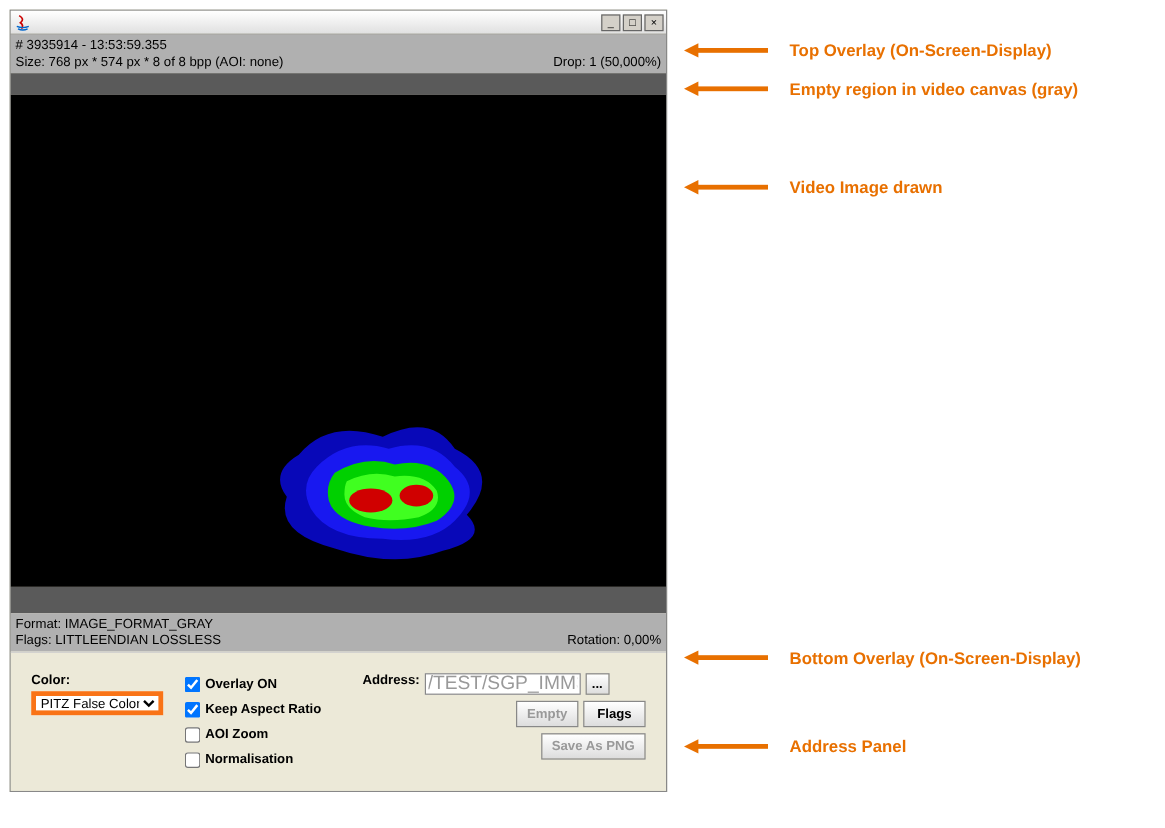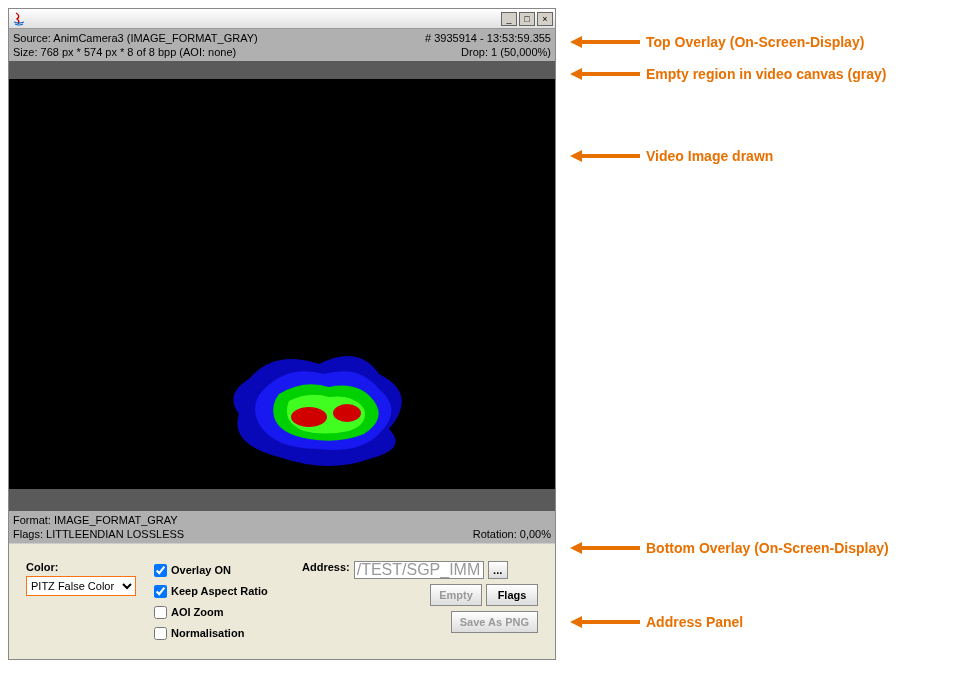--- a/index.html
+++ b/index.html
@@ -77,21 +77,21 @@
   display: flex;
   gap: 8px;
   border-top: 1px solid #ccc;
 }
 .col { display: flex; flex-direction: column; gap: 3px; }
 .label-bold { font-weight: bold; font-size: 11px; }
 select {
   font-family: inherit;
   font-size: 11px;
   background: #fff;
-  border: 1px solid #f97316;
+  border: 4px solid #f97316;
   height: 20px;
   width: 110px;
 }
 .checkbox-row {
   display: flex;
   align-items: center;
   gap: 4px;
   height: 18px;
 }
 input[type=checkbox] {
@@ -129,21 +129,21 @@
   min-width: 20px;
   padding: 0;
 }
 .btn-row { display: flex; gap: 4px; margin-top: 2px; justify-content: flex-end; }
 
 
 .annot {
   position: absolute;
   display: flex;
   align-items: center;
-  gap: 6px;
+  gap: 18px;
   color: #e87000;
   font-weight: bold;
   font-size: 14px;
 }
 .arrow {
   width: 70px; height: 12px;
   position: relative;
 }
 .arrow-line {
   position: absolute;
@@ -181,21 +181,20 @@
       </svg>
     </span>
     <span class="spacer"></span>
     <span class="winbtn">_</span>
     <span class="winbtn">□</span>
     <span class="winbtn">×</span>
   </div>
 
   <div class="overlay">
     <div class="overlay-row">
-      <span>Source: AnimCamera3 (IMAGE_FORMAT_GRAY)</span>
       <span># 3935914 - 13:53:59.355</span>
     </div>
     <div class="overlay-row">
       <span>Size: 768 px * 574 px * 8 of 8 bpp   (AOI: none)</span>
       <span>Drop: 1 (50,000%)</span>
     </div>
   </div>
 
   <div class="empty-region"></div>
 

